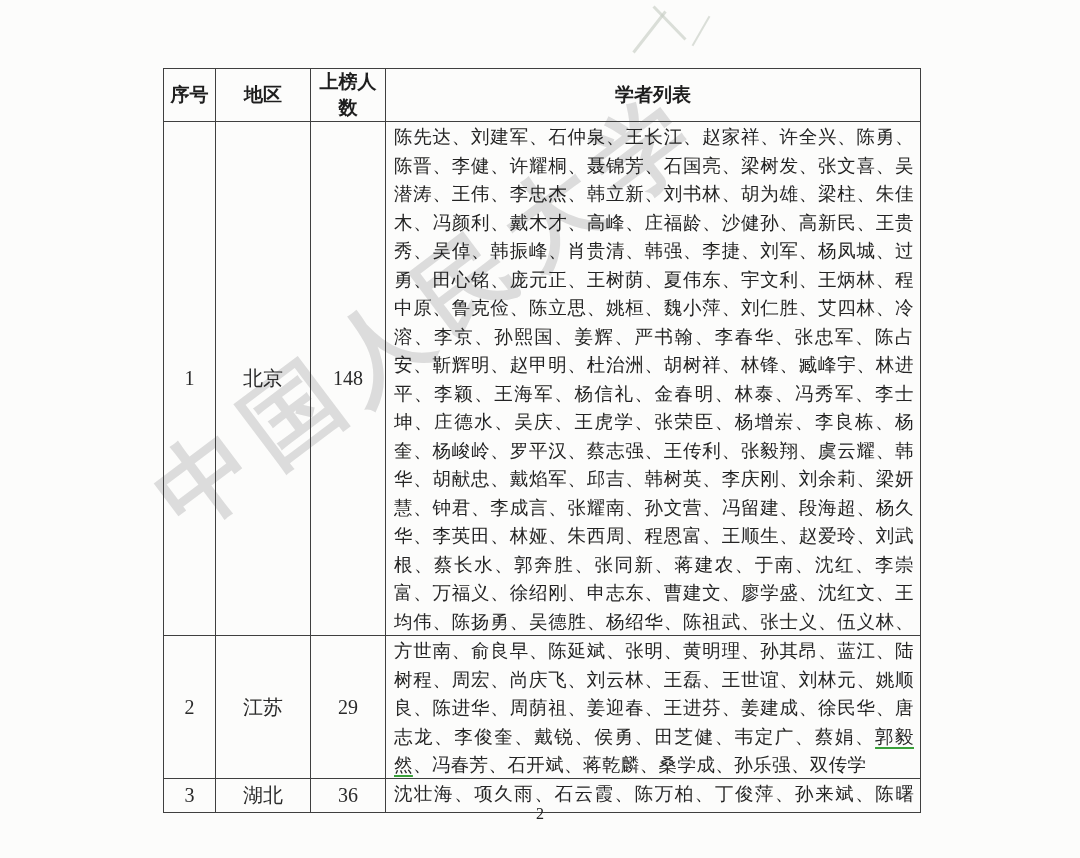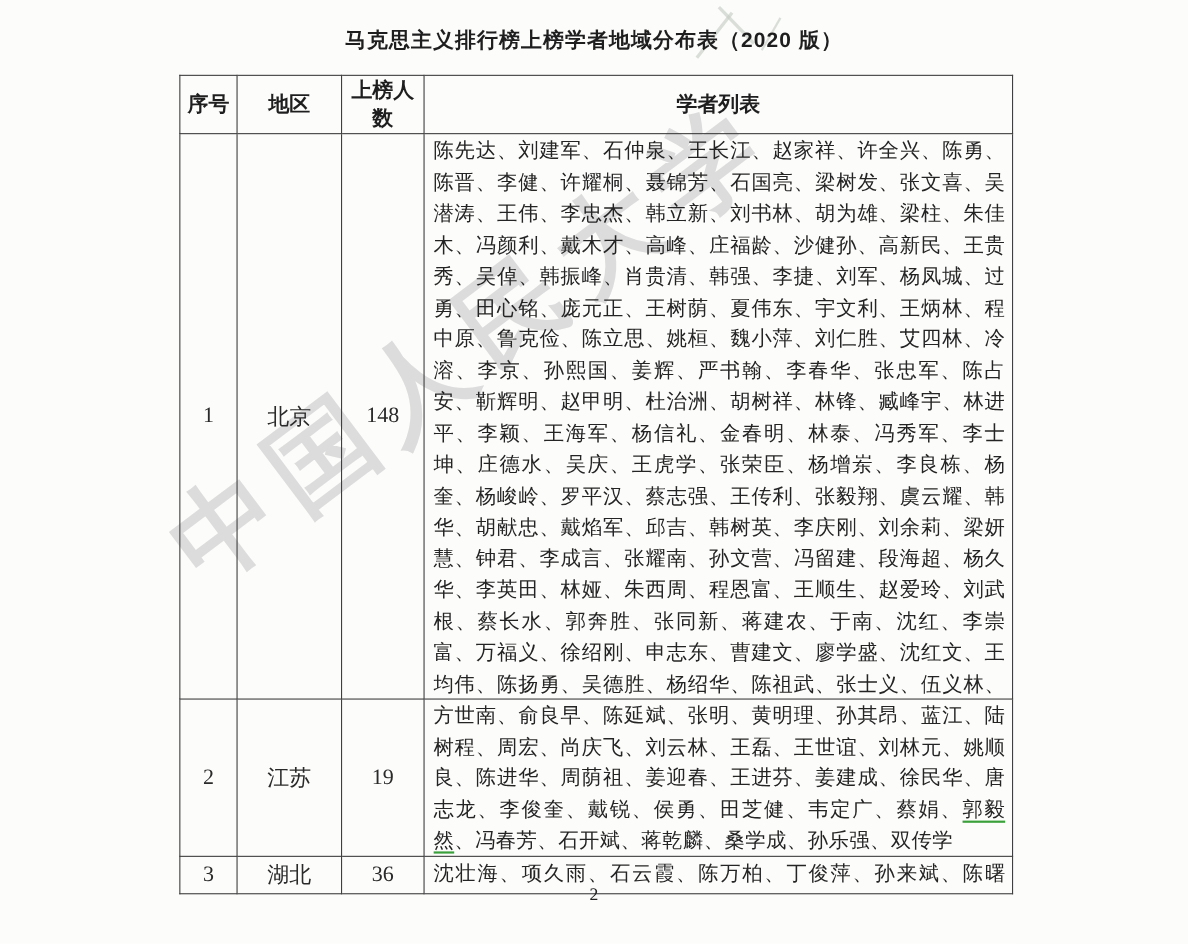--- a/index.html
+++ b/index.html
@@ -64,21 +64,20 @@
 </head>
 <body>
 
 <div class="page">
 
   <div class="watermark">中国人民大学</div>
   <div class="wm-stroke wm-s1"></div>
   <div class="wm-stroke wm-s2"></div>
   <div class="wm-stroke wm-s3"></div>
 
-  <div class="doc-title">马克思主义排行榜上榜学者地域分布表（2020 版）</div>
 
   <table class="doc-table">
     <colgroup>
       <col style="width:52px">
       <col style="width:95px">
       <col style="width:75px">
       <col style="width:535px">
     </colgroup>
     <thead>
       <tr>
@@ -93,21 +92,21 @@
         <td class="cell-center cell-num">1</td>
         <td class="cell-center">北京</td>
         <td class="cell-center cell-num">148</td>
         <td class="cell-scholars">
           <div class="clip clip-r1">陈先达、刘建军、石仲泉、王长江、赵家祥、许全兴、陈勇、陈晋、李健、许耀桐、聂锦芳、石国亮、梁树发、张文喜、吴潜涛、王伟、李忠杰、韩立新、刘书林、胡为雄、梁柱、朱佳木、冯颜利、戴木才、高峰、庄福龄、沙健孙、高新民、王贵秀、吴倬、韩振峰、肖贵清、韩强、李捷、刘军、杨凤城、过勇、田心铭、庞元正、王树荫、夏伟东、宇文利、王炳林、程中原、鲁克俭、陈立思、姚桓、魏小萍、刘仁胜、艾四林、冷溶、李京、孙熙国、姜辉、严书翰、李春华、张忠军、陈占安、靳辉明、赵甲明、杜治洲、胡树祥、林锋、臧峰宇、林进平、李颖、王海军、杨信礼、金春明、林泰、冯秀军、李士坤、庄德水、吴庆、王虎学、张荣臣、杨增岽、李良栋、杨奎、杨峻岭、罗平汉、蔡志强、王传利、张毅翔、虞云耀、韩华、胡献忠、戴焰军、邱吉、韩树英、李庆刚、刘余莉、梁妍慧、钟君、李成言、张耀南、孙文营、冯留建、段海超、杨久华、李英田、林娅、朱西周、程恩富、王顺生、赵爱玲、刘武根、蔡长水、郭奔胜、张同新、蒋建农、于南、沈红、李崇富、万福义、徐绍刚、申志东、曹建文、廖学盛、沈红文、王均伟、陈扬勇、吴德胜、杨绍华、陈祖武、张士义、伍义林、王彦晶</div>
         </td>
       </tr>
       <tr style="height:143px;">
         <td class="cell-center cell-num">2</td>
         <td class="cell-center">江苏</td>
-        <td class="cell-center cell-num">19</td>
+        <td class="cell-center cell-num">29</td>
         <td class="cell-scholars">
           <div class="clip clip-r2"><span>方世南、俞良早、陈延斌、张明、黄明理、孙其昂、蓝江、陆树程、周宏、尚庆飞、刘云林、王磊、王世谊、刘林元、姚顺良、陈进华、周荫祖、姜迎春、王进芬、姜建成、徐民华、唐志龙、李俊奎、戴锐、侯勇、田芝健、韦定广、蔡娟、</span><span class="underlined-name">郭毅然</span><span>、冯春芳、石开斌、蒋乾麟、桑学成、孙乐强、双传学</span></div>
         </td>
       </tr>
       <tr style="height:34px;">
         <td class="cell-center cell-num">3</td>
         <td class="cell-center">湖北</td>
         <td class="cell-center cell-num">36</td>
         <td class="cell-scholars">
           <div class="clip clip-r3">沈壮海、项久雨、石云霞、陈万柏、丁俊萍、孙来斌、陈曙光、</div>

